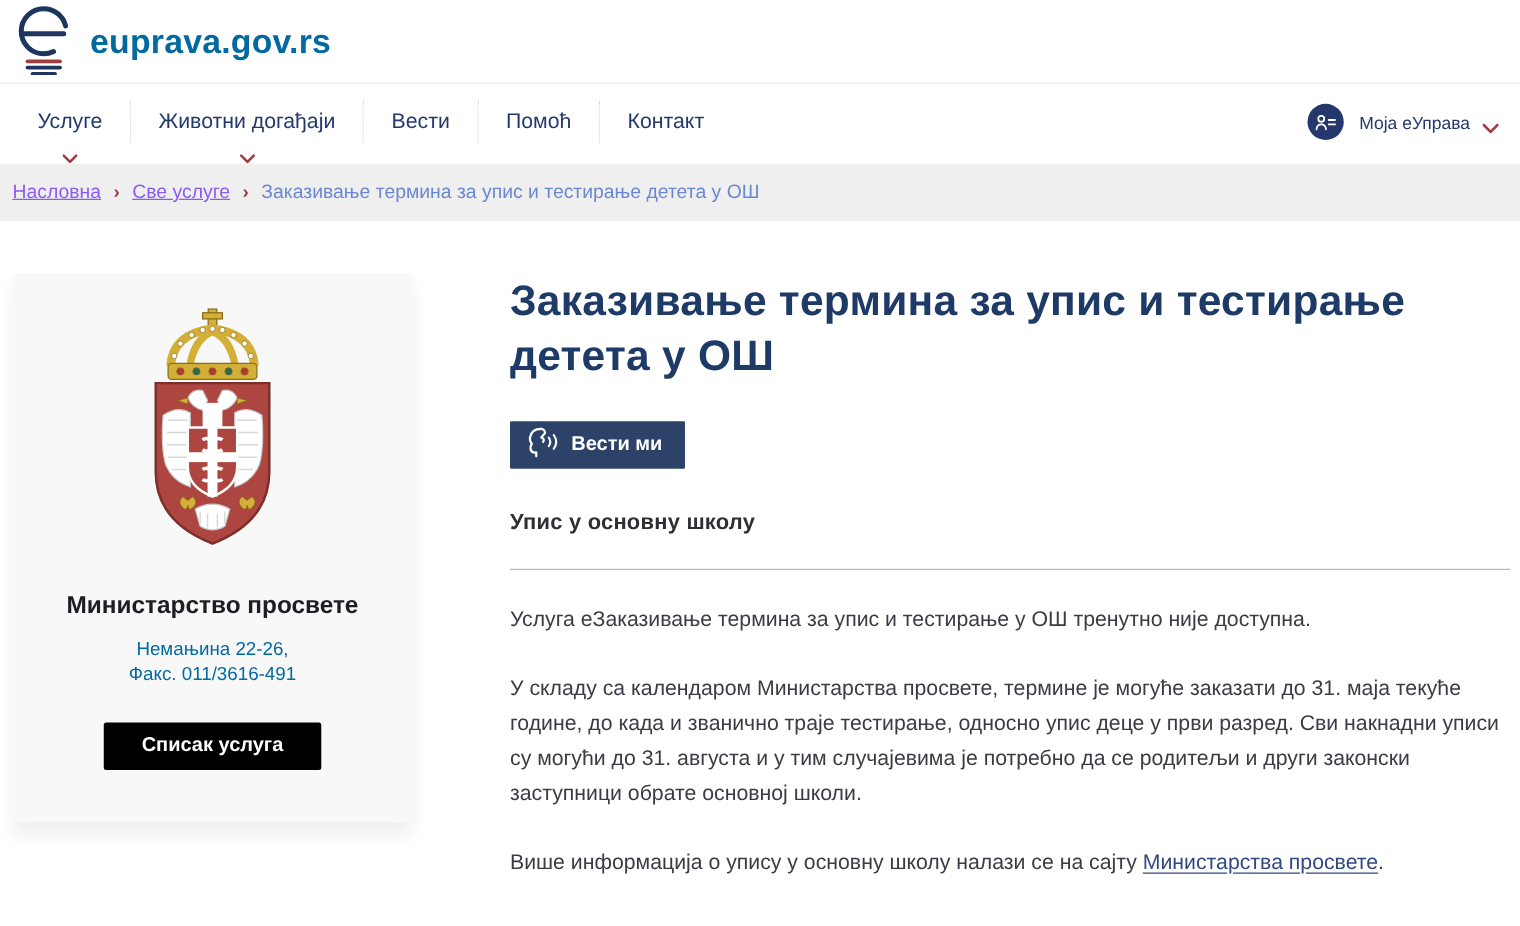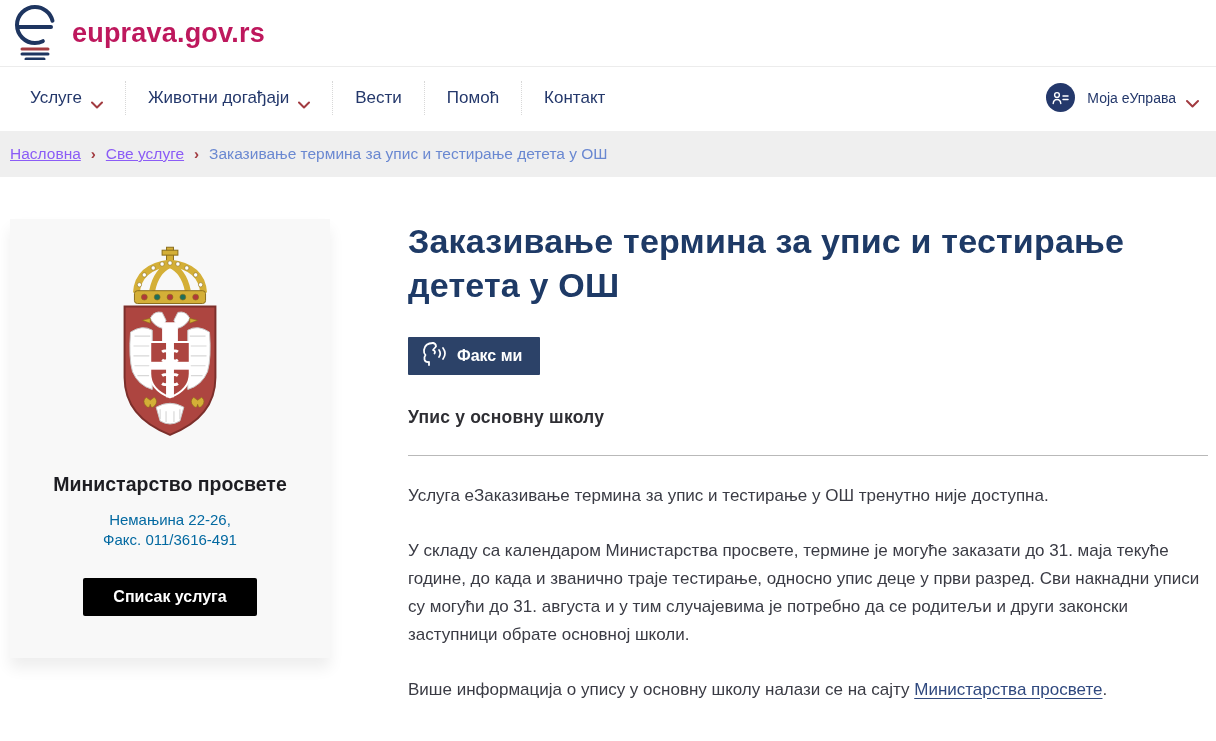--- a/index.html
+++ b/index.html
@@ -17,21 +17,21 @@
     height: 66px;
     display: flex;
     align-items: center;
     padding-left: 10px;
     background: #fff;
   }
   .logo-wrap { display: flex; align-items: center; cursor: pointer; }
   .logo-text {
     font-size: 27px;
     font-weight: bold;
-    color: #be185d;
+    color: #0369a1;
     margin-left: 12px;
     letter-spacing: 0.2px;
   }
   
   .main-nav {
     height: 62px;
     border-top: 1px solid #ececec;
     display: flex;
     align-items: center;
     padding: 0 18px 0 30px;
@@ -41,20 +41,21 @@
   .nav-item {
     display: flex;
     align-items: center;
     gap: 9px;
     padding: 6px 22px;
     font-size: 17px;
     color: #24386b;
     cursor: pointer;
     border-left: 1px dotted #d8d8d8;
     height: 34px;
+    flex-direction: column;
   }
   .nav-item:first-child { border-left: none; padding-left: 0; }
   .chev {
     width: 12px; height: 8px; display: inline-block;
   }
   .nav-right {
     margin-left: auto;
     display: flex;
     align-items: center;
     gap: 10px;
@@ -320,21 +321,21 @@
 
     <button class="read-btn">
       <span>
         <svg width="27" height="26" viewBox="0 0 27 26">
           <path d="M13 2 Q5 2 4 9 Q3.6 12 5.5 14 Q4 16 4.5 18.5 Q5.3 21.5 9 21 L9 24" fill="none" stroke="#ffffff" stroke-width="1.8" stroke-linecap="round" stroke-linejoin="round"></path>
           <path d="M13 2 Q16 2.5 16 5.5 L13 9 Q16 10 14.5 12.5" fill="none" stroke="#ffffff" stroke-width="1.8" stroke-linecap="round" stroke-linejoin="round"></path>
           <path d="M19 9 q2.5 3.5 0 7" fill="none" stroke="#ffffff" stroke-width="1.7" stroke-linecap="round"></path>
           <path d="M23 7 q4 5.5 0 11" fill="none" stroke="#ffffff" stroke-width="1.7" stroke-linecap="round"></path>
         </svg>
       </span>
-      <span>Факс ми</span>
+      <span>Вести ми</span>
     </button>
 
     <h3 class="section-heading">Упис у основну школу</h3>
     <hr class="rule">
 
     <p class="para">Услуга еЗаказивање термина за упис и тестирање у ОШ тренутно није доступна.</p>
 
     <p class="para gap">У складу са календаром Министарства просвете, термине је могуће заказати до 31. маја текуће године, до када и званично траје тестирање, односно упис деце у први разред. Сви накнадни уписи су могући до 31. августа и у тим случајевима је потребно да се родитељи и други законски заступници обрате основној школи.</p>
 
     <p class="para gap"><span>Више информација о упису у основну школу налази се на сајту </span><a class="inline-link">Министарства просвете</a><span>.</span></p>

